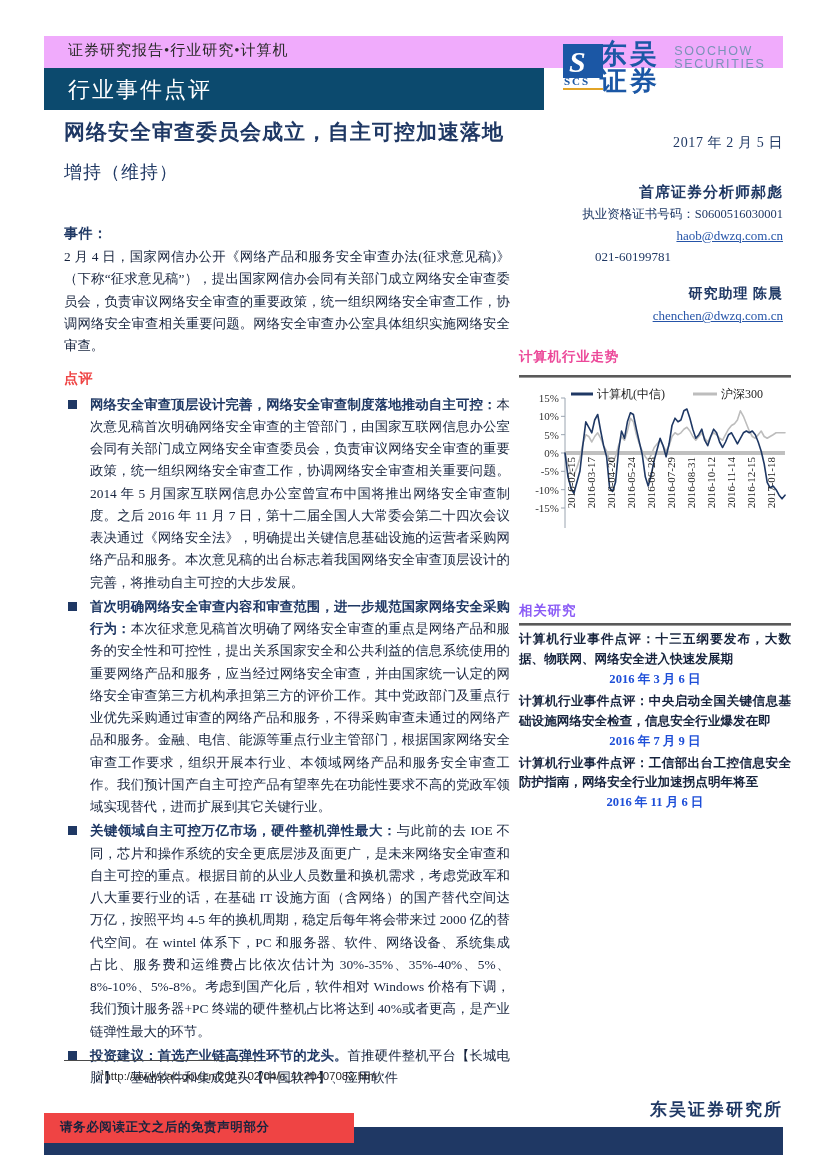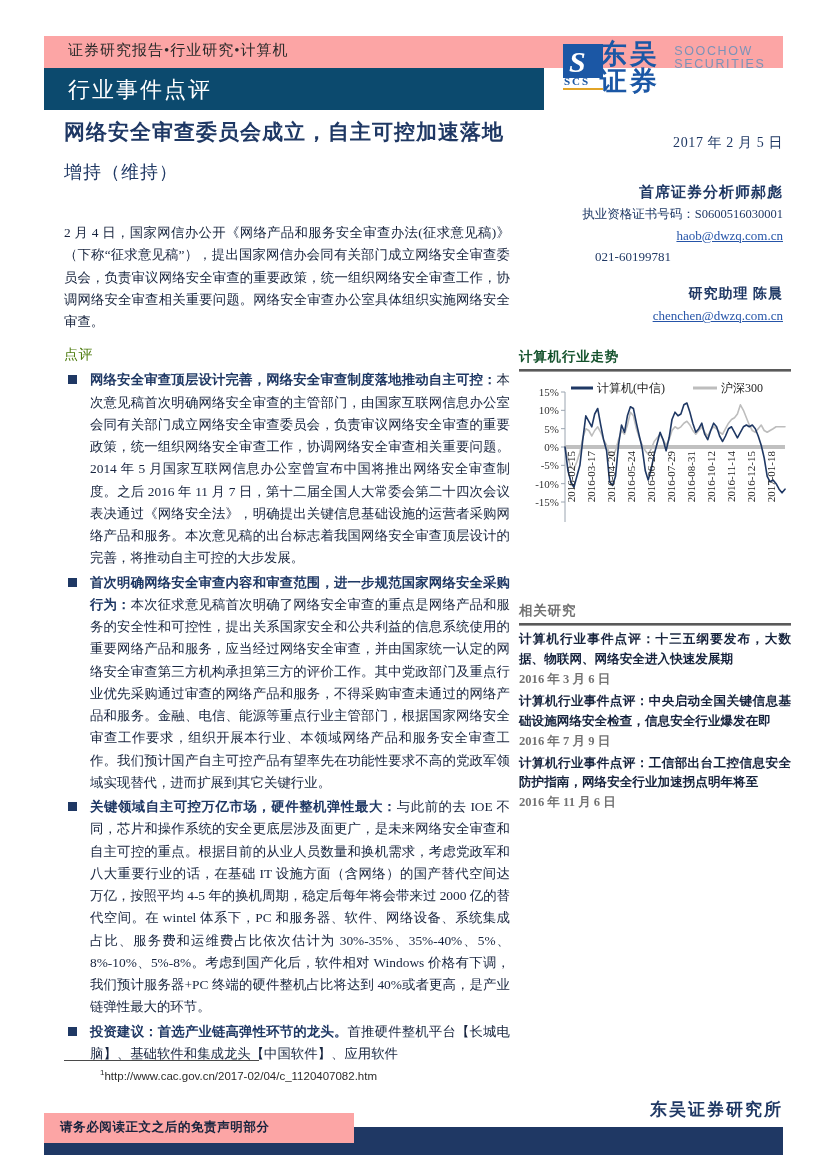--- a/index.html
+++ b/index.html
@@ -14,21 +14,21 @@
     position: relative;
     overflow: hidden;
   }
 
   
   .page { position: relative; width: 827px; height: 1169px; }
 
   .hdr-strip {
     position: absolute; left: 44px; top: 36px;
     width: 739px; height: 32px;
-    background: #fca5a5;
+    background: #f0abfc;
     padding-left: 25px;
   }
   .hdr-strip-text {
     position: absolute; left: 24px; top: 5px;
     font-size: 15px; letter-spacing: 1px;
     color: #2b2b2b;
     font-family: "Liberation Serif", serif;
   }
   .hdr-band {
     position: absolute; left: 44px; top: 68px;
@@ -119,21 +119,21 @@
     color: #16233d;
     text-align: justify;
   }
   .sec-label {
     font-weight: bold; color: #1f3864; font-size: 14px;
     margin-bottom: 1px; letter-spacing: 0.5px;
   }
   .para { margin: 0 0 10px 0; text-align: justify; }
 
   .sec-label2 {
-    font-weight: normal; color: #4d7c0f; font-size: 14px;
+    font-weight: bold; color: #ef4444; font-size: 14px;
     margin: 2px 0 3px 0; letter-spacing: 0.5px;
   }
 
   .bullets { margin: 0; padding: 0; list-style: none; }
   .bullet-item {
     position: relative;
     padding-left: 26px;
     margin-bottom: 2px;
     text-align: justify;
   }
@@ -154,61 +154,61 @@
     position: absolute; left: 64px; top: 1068px;
     font-size: 11.5px; color: #2b2b2b;
     font-family: "Liberation Sans", sans-serif;
     margin-left: 36px;
   }
   .footnote sup { font-size: 8px; }
 
   
   .chart-sec { position: absolute; left: 519px; top: 348px; width: 272px; }
   .chart-title {
-    font-size: 13.5px; font-weight: bold; color: #14532d;
-    letter-spacing: 0.8px; padding-bottom: 3px;
+    font-size: 13.5px; font-weight: bold; color: #ec4899;
+    letter-spacing: 0.8px; padding-bottom: 9px;
   }
   .rule-d {
     height: 0; border-top: 2px solid #5a5a5a; border-bottom: 1px solid #9a9a9a;
     margin-bottom: 2px;
   }
   .chart-box { width: 272px; height: 200px; position: relative; }
   .chart-box svg { display: block; }
 
   
   .related-sec { position: absolute; left: 519px; top: 602px; width: 272px; }
   .related-title {
-    font-size: 13.5px; font-weight: bold; color: #737373;
+    font-size: 13.5px; font-weight: bold; color: #8b5cf6;
     letter-spacing: 0.8px; padding-bottom: 3px;
   }
   .related-item {
     font-size: 12.6px; color: #16233d; line-height: 1.58;
     margin-top: 4px; text-align: justify; font-weight: bold;
   }
   .related-date {
-    font-size: 12.6px; font-weight: bold; color: #737373;
-    text-align: left; margin-top: 1px;
+    font-size: 12.6px; font-weight: bold; color: #1d4ed8;
+    text-align: center; margin-top: 1px;
     font-family: "Liberation Serif", serif;
   }
 
   
   .foot-institute {
     position: absolute; right: 44px; bottom: 48px;
     font-size: 17px; font-weight: bold; color: #1f3864;
     letter-spacing: 2px;
   }
   .foot-bar {
     position: absolute; left: 44px; bottom: 14px;
     width: 739px; height: 28px;
     background: #1f3864;
   }
   .foot-gray {
     position: absolute; left: 44px; bottom: 26px;
     width: 310px; height: 30px;
-    background: #fca5a5;
+    background: #ef4444;
   }
   .foot-gray-text {
     position: absolute; left: 16px; top: 6px;
     font-size: 12.5px; font-weight: bold; color: #16233d;
     letter-spacing: 0.6px;
   }
   .mono { font-family: "Liberation Sans", sans-serif; }
 </style>
 </head>
 <body>
@@ -246,20 +246,21 @@
     <div class="a-name">首席证券分析师郝彪</div>
     <div class="a-lic">执业资格证书号码：S0600516030001</div>
     <div class="a-mail">haob@dwzq.com.cn</div>
     <div class="a-tel">021-60199781</div>
     <div class="a-gap"></div>
     <div class="a-assist">研究助理 陈晨</div>
     <div class="a-mail">chenchen@dwzq.com.cn</div>
   </div>
 
   <div class="col-left">
+    <div class="sec-label">事件：</div>
     <div class="para">2 月 4 日，国家网信办公开《网络产品和服务安全审查办法(征求意见稿)》（下称“征求意见稿”），提出国家网信办会同有关部门成立网络安全审查委员会，负责审议网络安全审查的重要政策，统一组织网络安全审查工作，协调网络安全审查相关重要问题。网络安全审查办公室具体组织实施网络安全审查。</div>
 
     <div class="sec-label2">点评</div>
 
     <ul class="bullets">
       <li class="bullet-item">
         <span class="bullet-sq"></span>
         <span class="bullet-lead">网络安全审查顶层设计完善，网络安全审查制度落地推动自主可控：</span><span>本次意见稿首次明确网络安全审查的主管部门，由国家互联网信息办公室会同有关部门成立网络安全审查委员会，负责审议网络安全审查的重要政策，统一组织网络安全审查工作，协调网络安全审查相关重要问题。2014 年 5 月国家互联网信息办公室曾宣布中国将推出网络安全审查制度。之后 2016 年 11 月 7 日，第十二届全国人大常委会第二十四次会议表决通过《网络安全法》，明确提出关键信息基础设施的运营者采购网络产品和服务。本次意见稿的出台标志着我国网络安全审查顶层设计的完善，将推动自主可控的大步发展。</span>
       </li>
       <li class="bullet-item">

